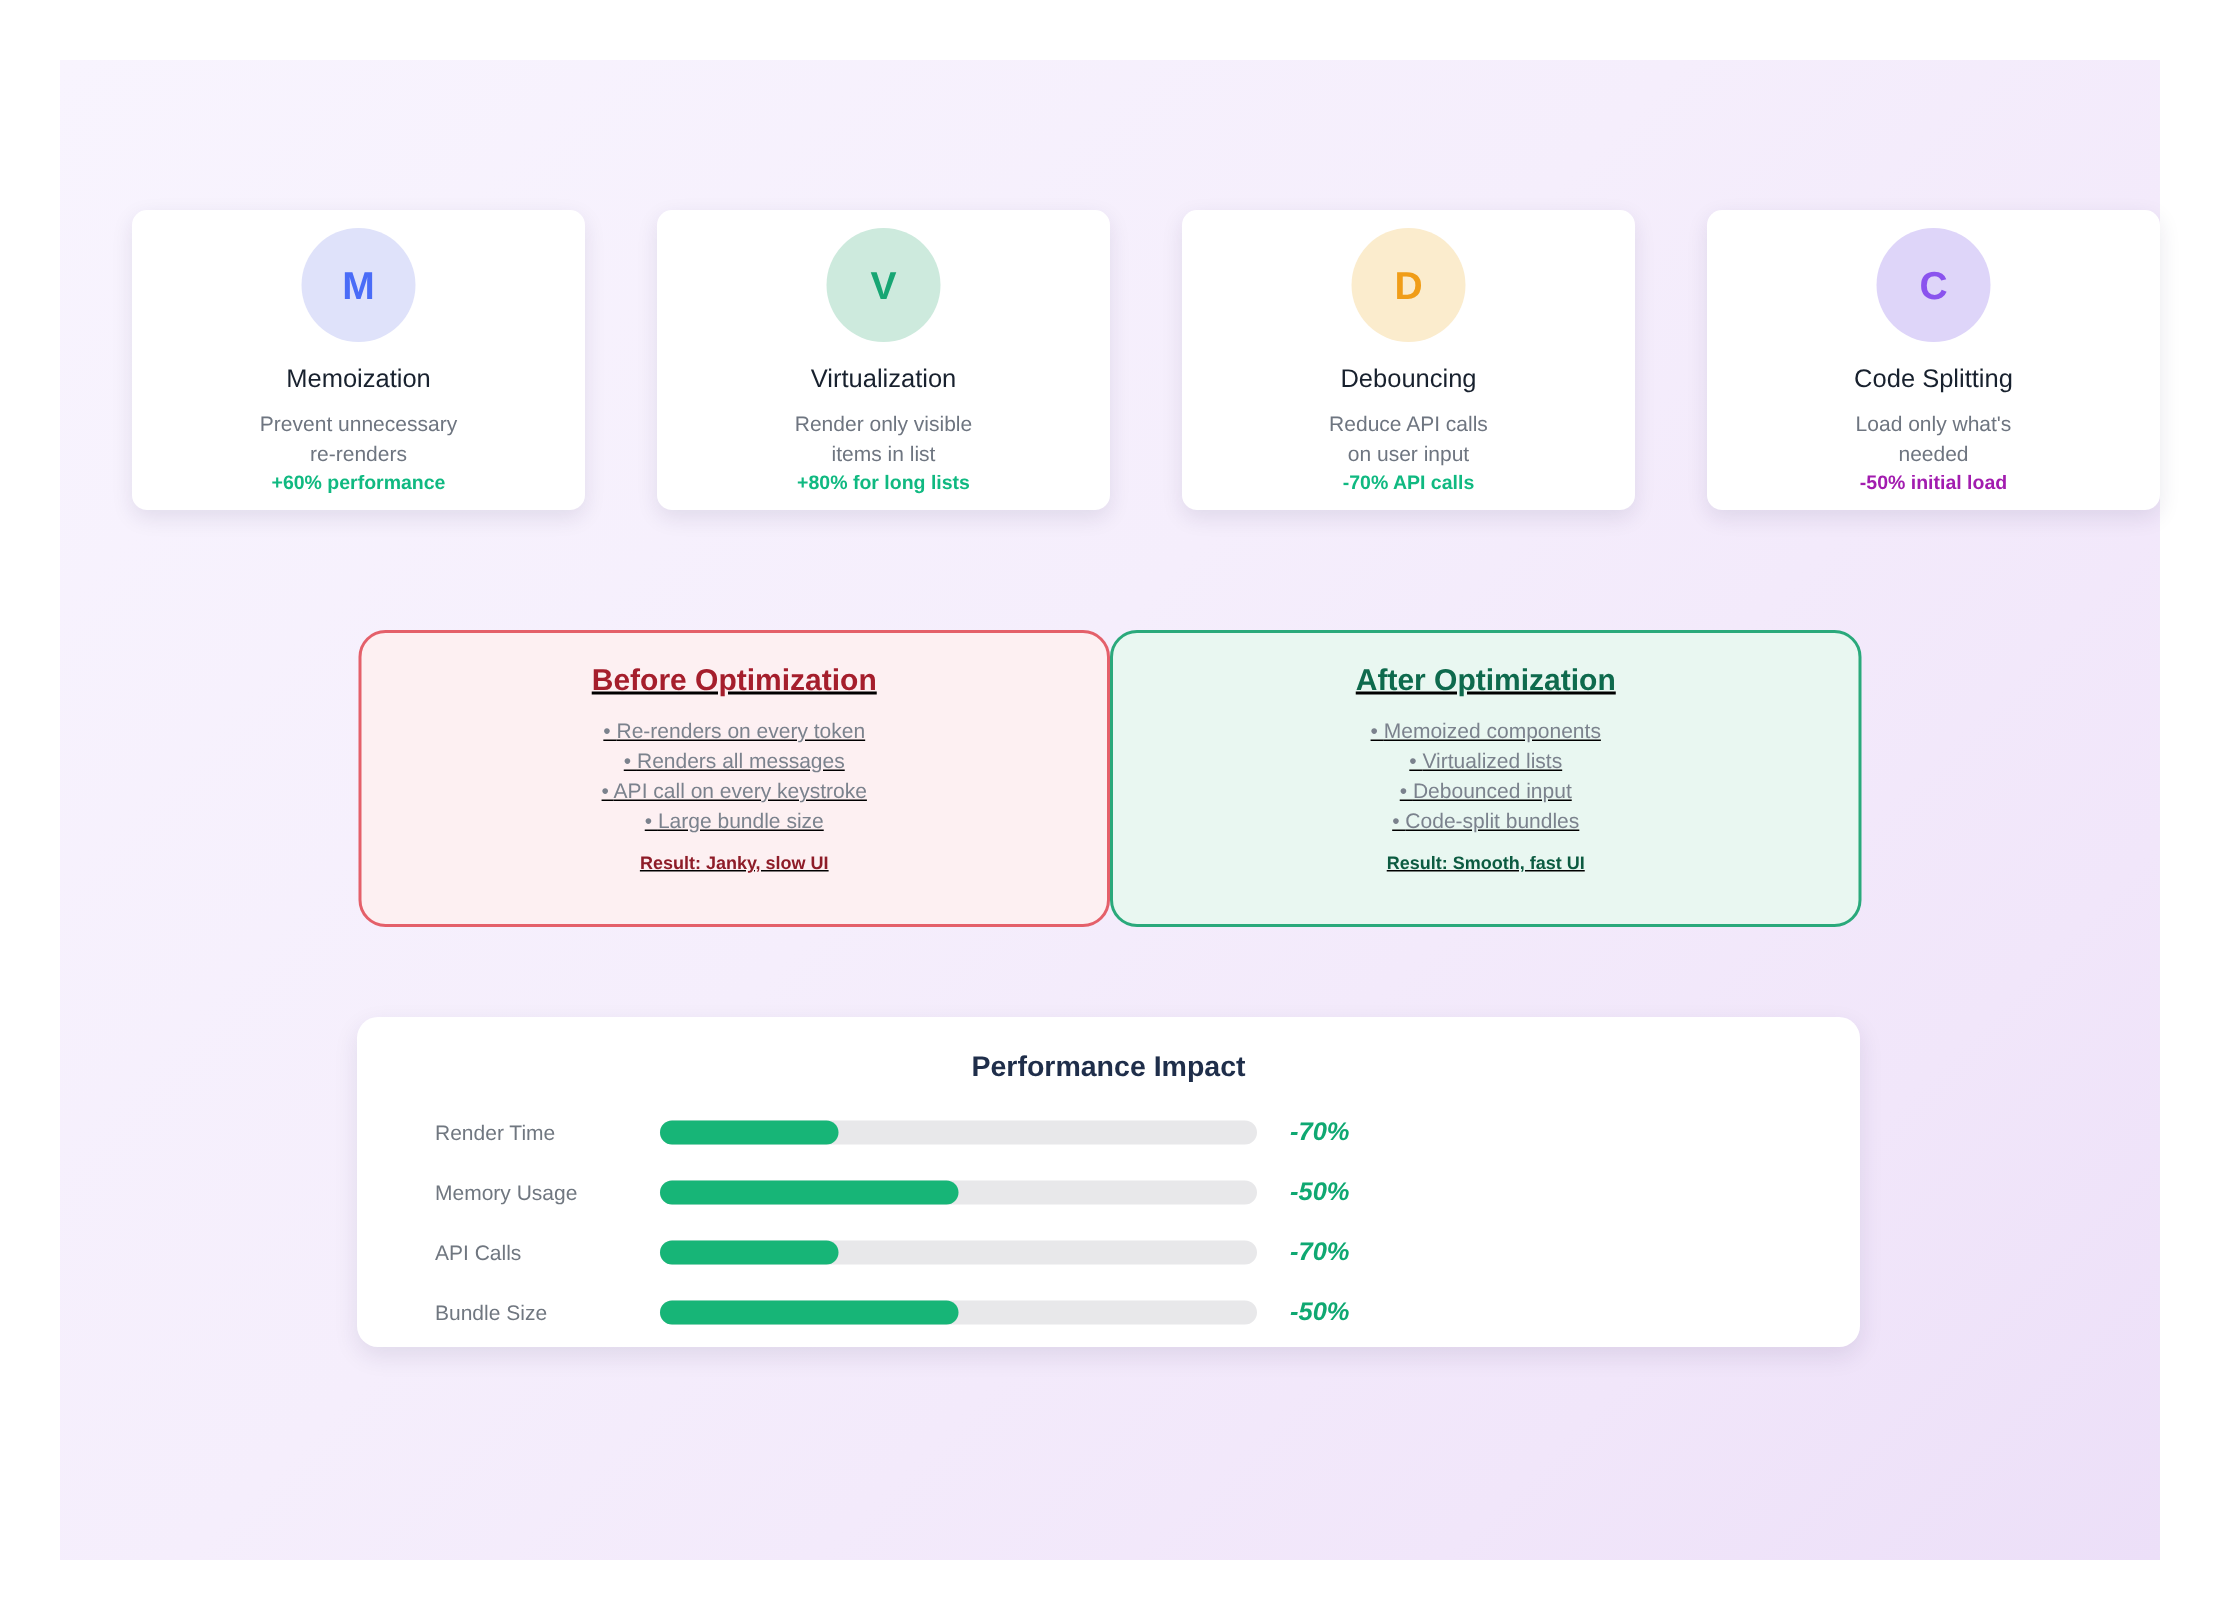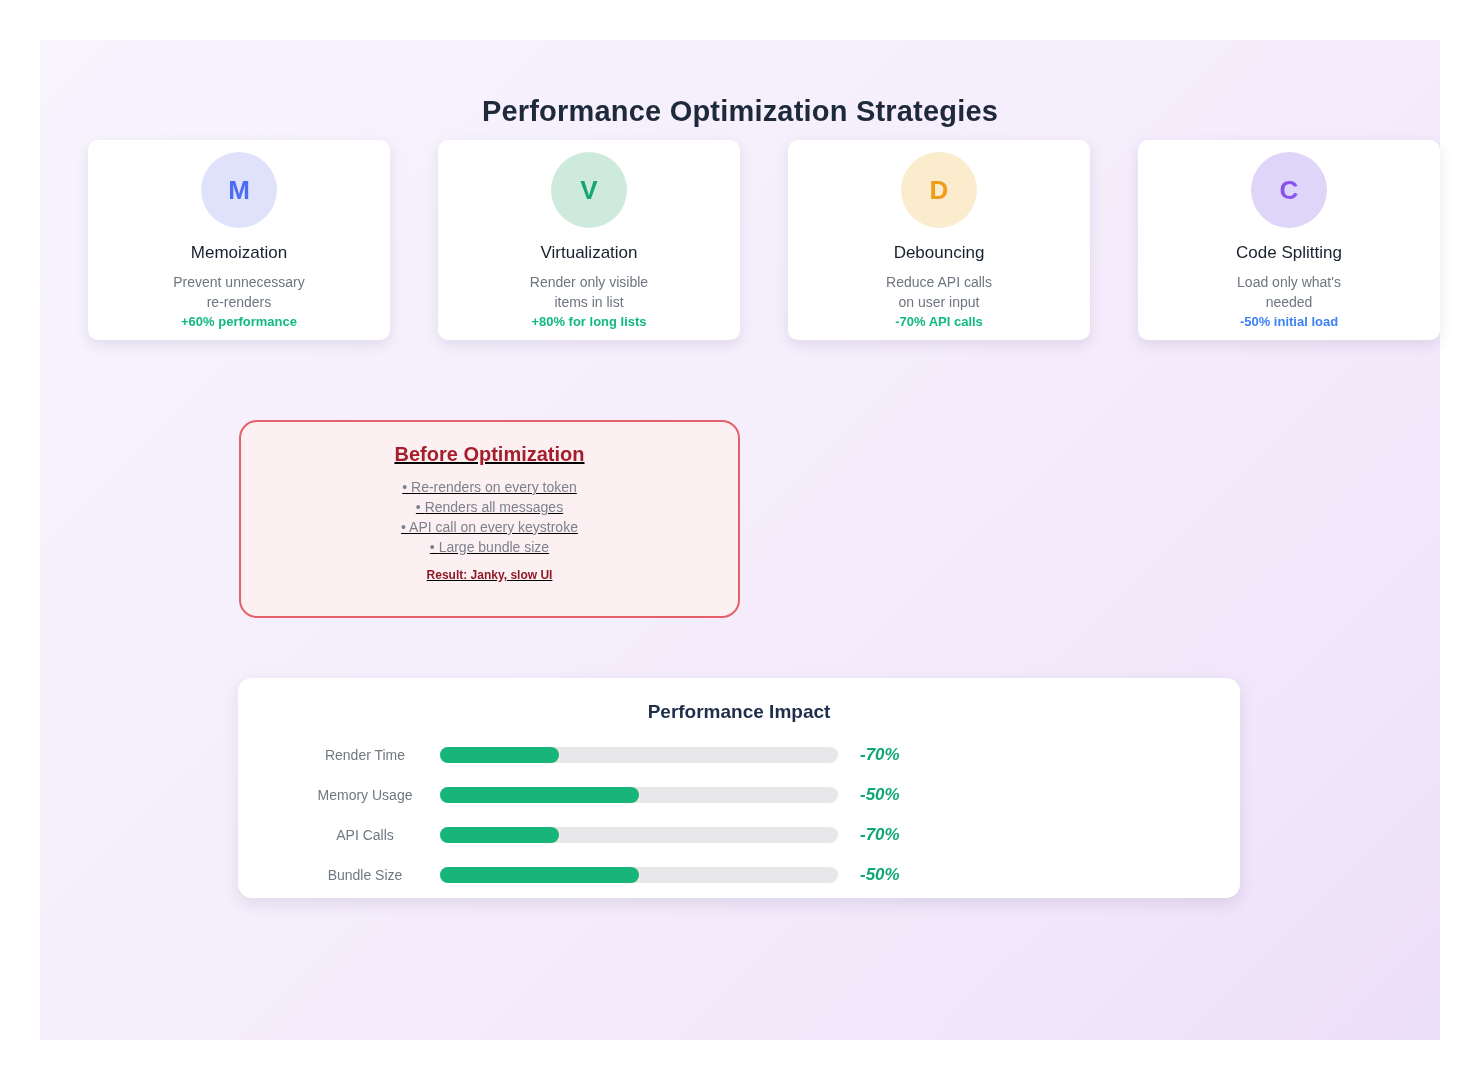--- a/index.html
+++ b/index.html
@@ -121,21 +121,21 @@
     border-radius: 14px;
     box-shadow: 0 6px 16px rgba(40, 30, 80, 0.10);
   }
   .impact-title {
     margin-top: 23px;
     text-align: center;
     font-size: 19px;
     font-weight: 700;
     color: #1f2e4a;
   }
-  .bars { margin-top: 12px; text-align: center; }
+  .bars { margin-top: 12px; }
   .bar-row {
     height: 40px;
     display: flex;
     align-items: center;
     padding-left: 52px;
   }
   .bar-label {
     width: 150px;
     font-size: 14px;
     color: #707780;
@@ -155,21 +155,20 @@
     font-size: 17px;
     font-weight: 700;
     font-style: italic;
   }
 </style>
 </head>
 <body>
 
 <div class="panel">
 
-  <div class="main-title">Performance Optimization Strategies</div>
 
   <div class="cards">
 
     <div class="card">
       <div class="circle" style="background-color: rgb(223, 226, 250); color: rgb(74, 108, 247);">
         <span>M</span>
       </div>
       <div class="card-name">Memoization</div>
       <div class="card-desc">
         <span>Prevent unnecessary</span>
@@ -204,38 +203,48 @@
 
     <div class="card">
       <div class="circle" style="background-color: rgb(222, 213, 249); color: rgb(138, 83, 238);">
         <span>C</span>
       </div>
       <div class="card-name">Code Splitting</div>
       <div class="card-desc">
         <span>Load only what's</span>
         <span>needed</span>
       </div>
-      <div class="card-stat" style="color: #3b82f6;">-50% initial load</div>
+      <div class="card-stat" style="color: #a21caf;">-50% initial load</div>
     </div>
 
   </div>
 
   <div class="compare">
 
     <div class="cbox" style="background-color: rgb(253, 240, 242); border-color: rgb(228, 96, 106);">
       <div class="cbox-title" style="color: rgb(165, 30, 44);">Before Optimization</div>
       <ul class="cbox-list">
         <li>Re-renders on every token</li>
         <li>Renders all messages</li>
         <li>API call on every keystroke</li>
         <li>Large bundle size</li>
       </ul>
       <div class="cbox-result" style="color: rgb(142, 28, 40);">Result: Janky, slow UI</div>
     </div>
 
+    <div class="cbox" style="background-color: rgb(233, 247, 241); border-color: rgb(42, 169, 123);">
+      <div class="cbox-title" style="color: rgb(14, 106, 77);">After Optimization</div>
+      <ul class="cbox-list">
+        <li>Memoized components</li>
+        <li>Virtualized lists</li>
+        <li>Debounced input</li>
+        <li>Code-split bundles</li>
+      </ul>
+      <div class="cbox-result" style="color: rgb(12, 91, 65);">Result: Smooth, fast UI</div>
+    </div>
 
   </div>
 
   <div class="impact">
     <div class="impact-title">Performance Impact</div>
     <div class="bars">
 
       <div class="bar-row">
         <div class="bar-label">Render Time</div>
         <div class="bar-track">

